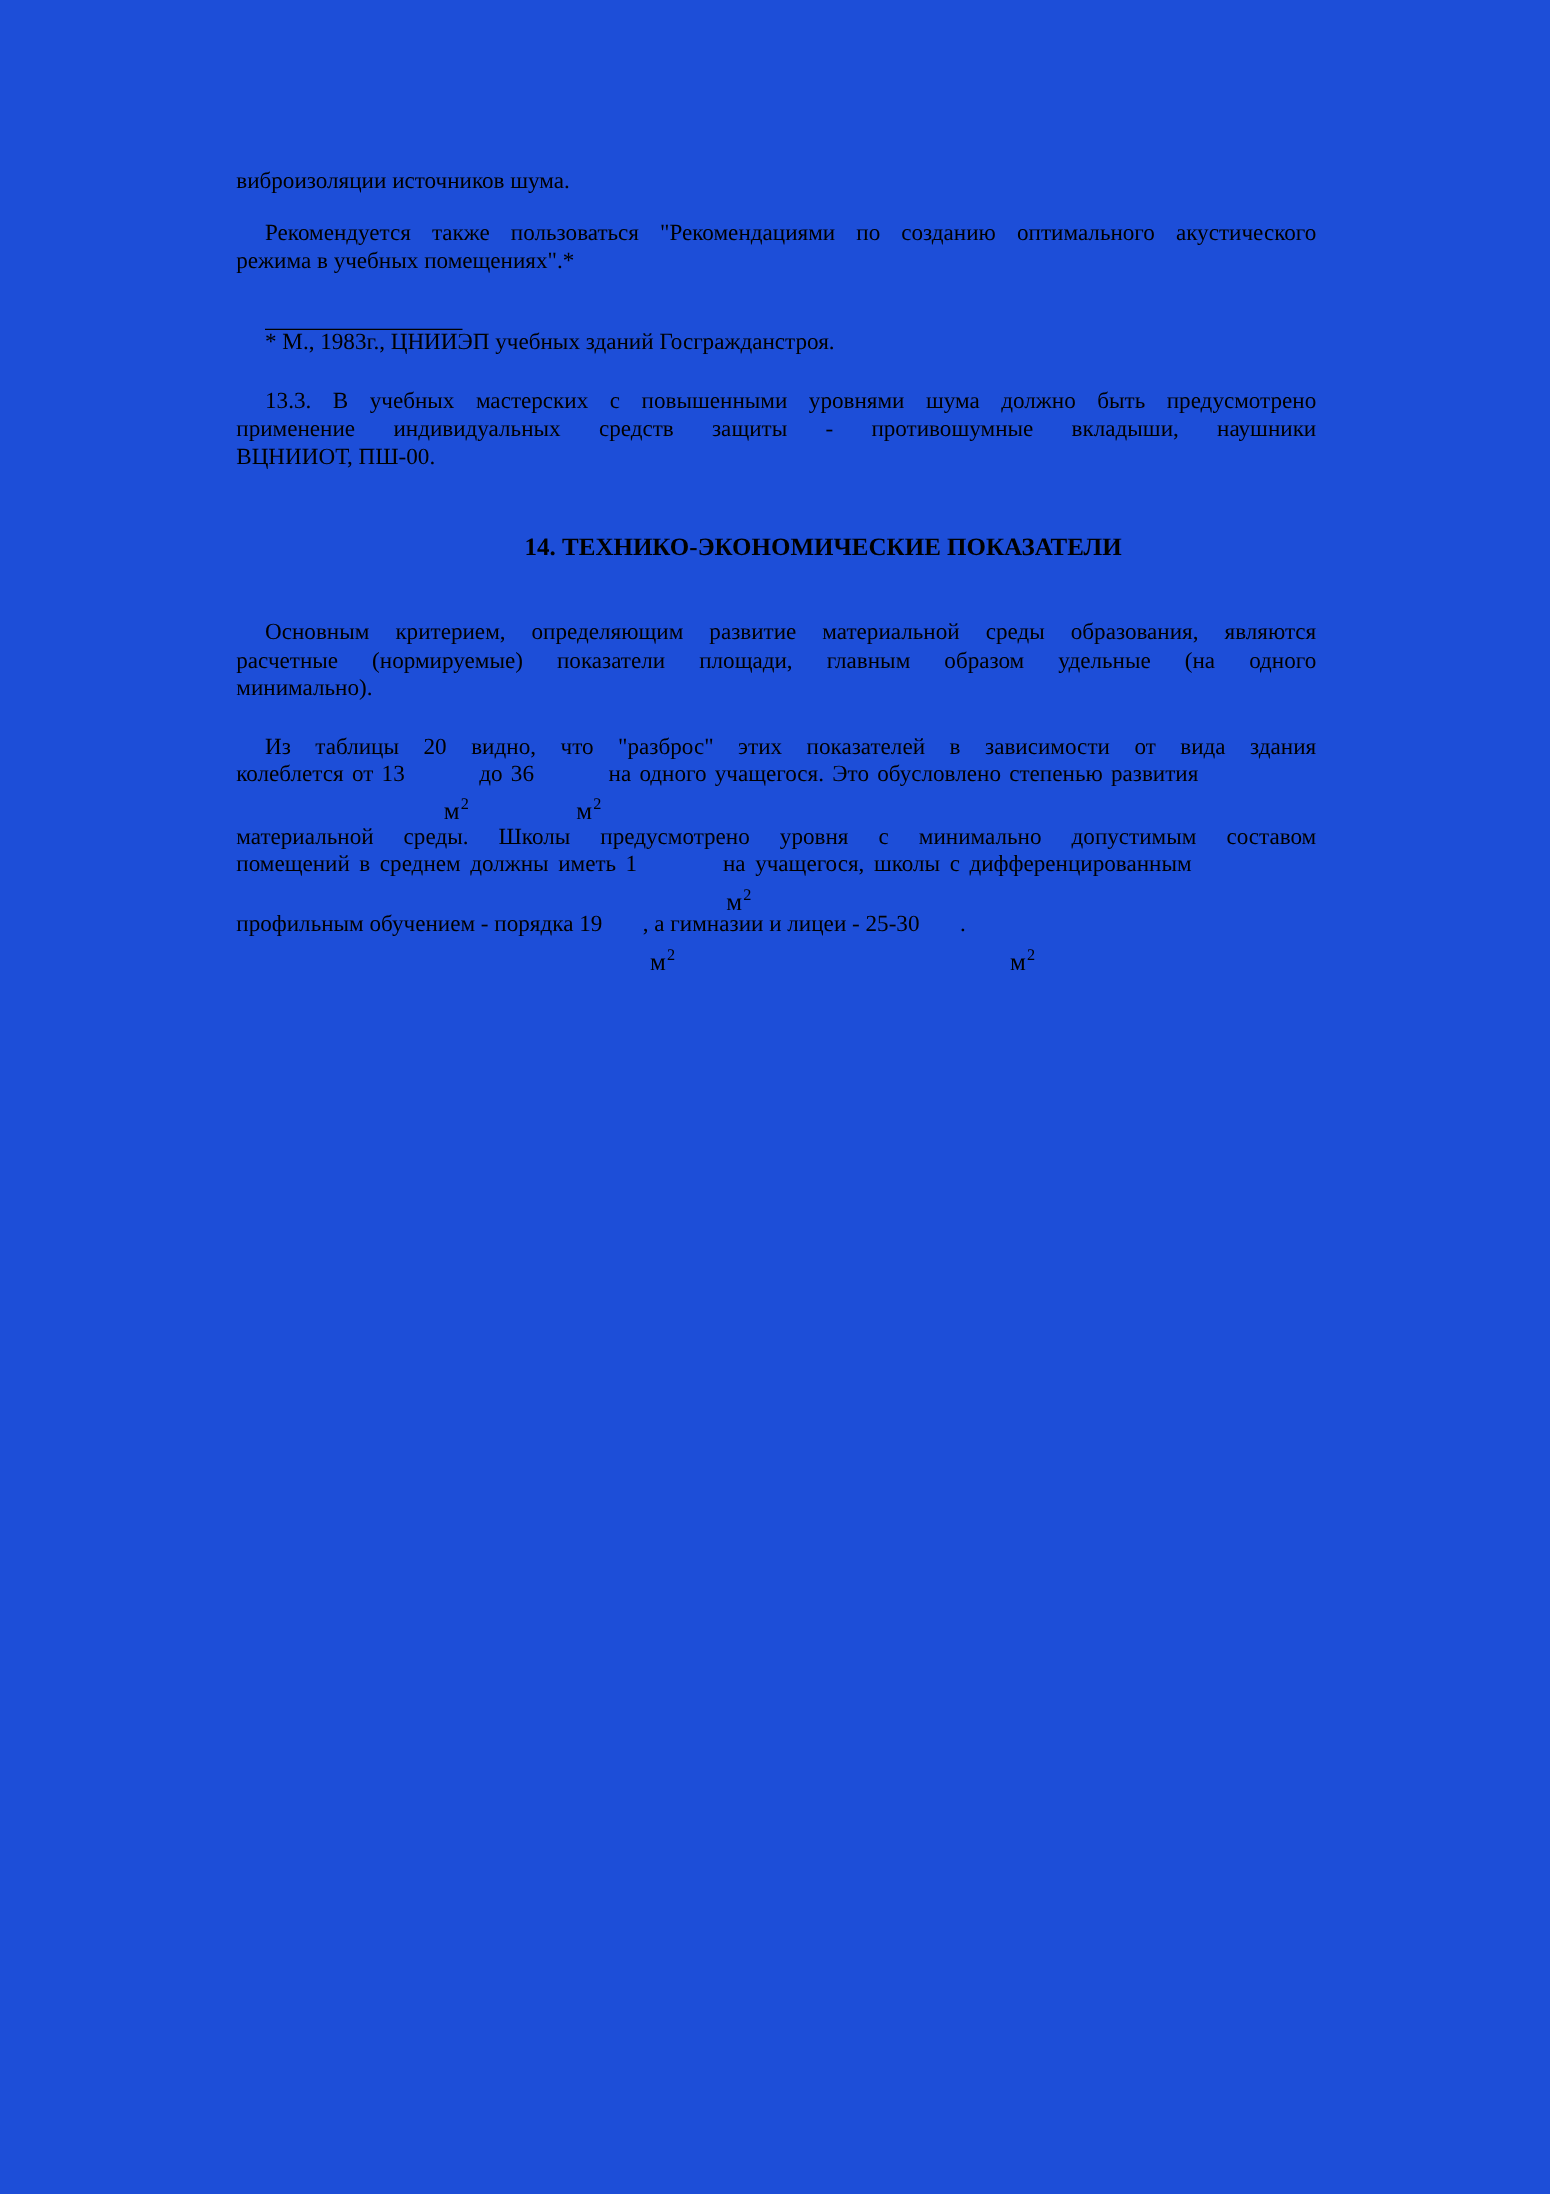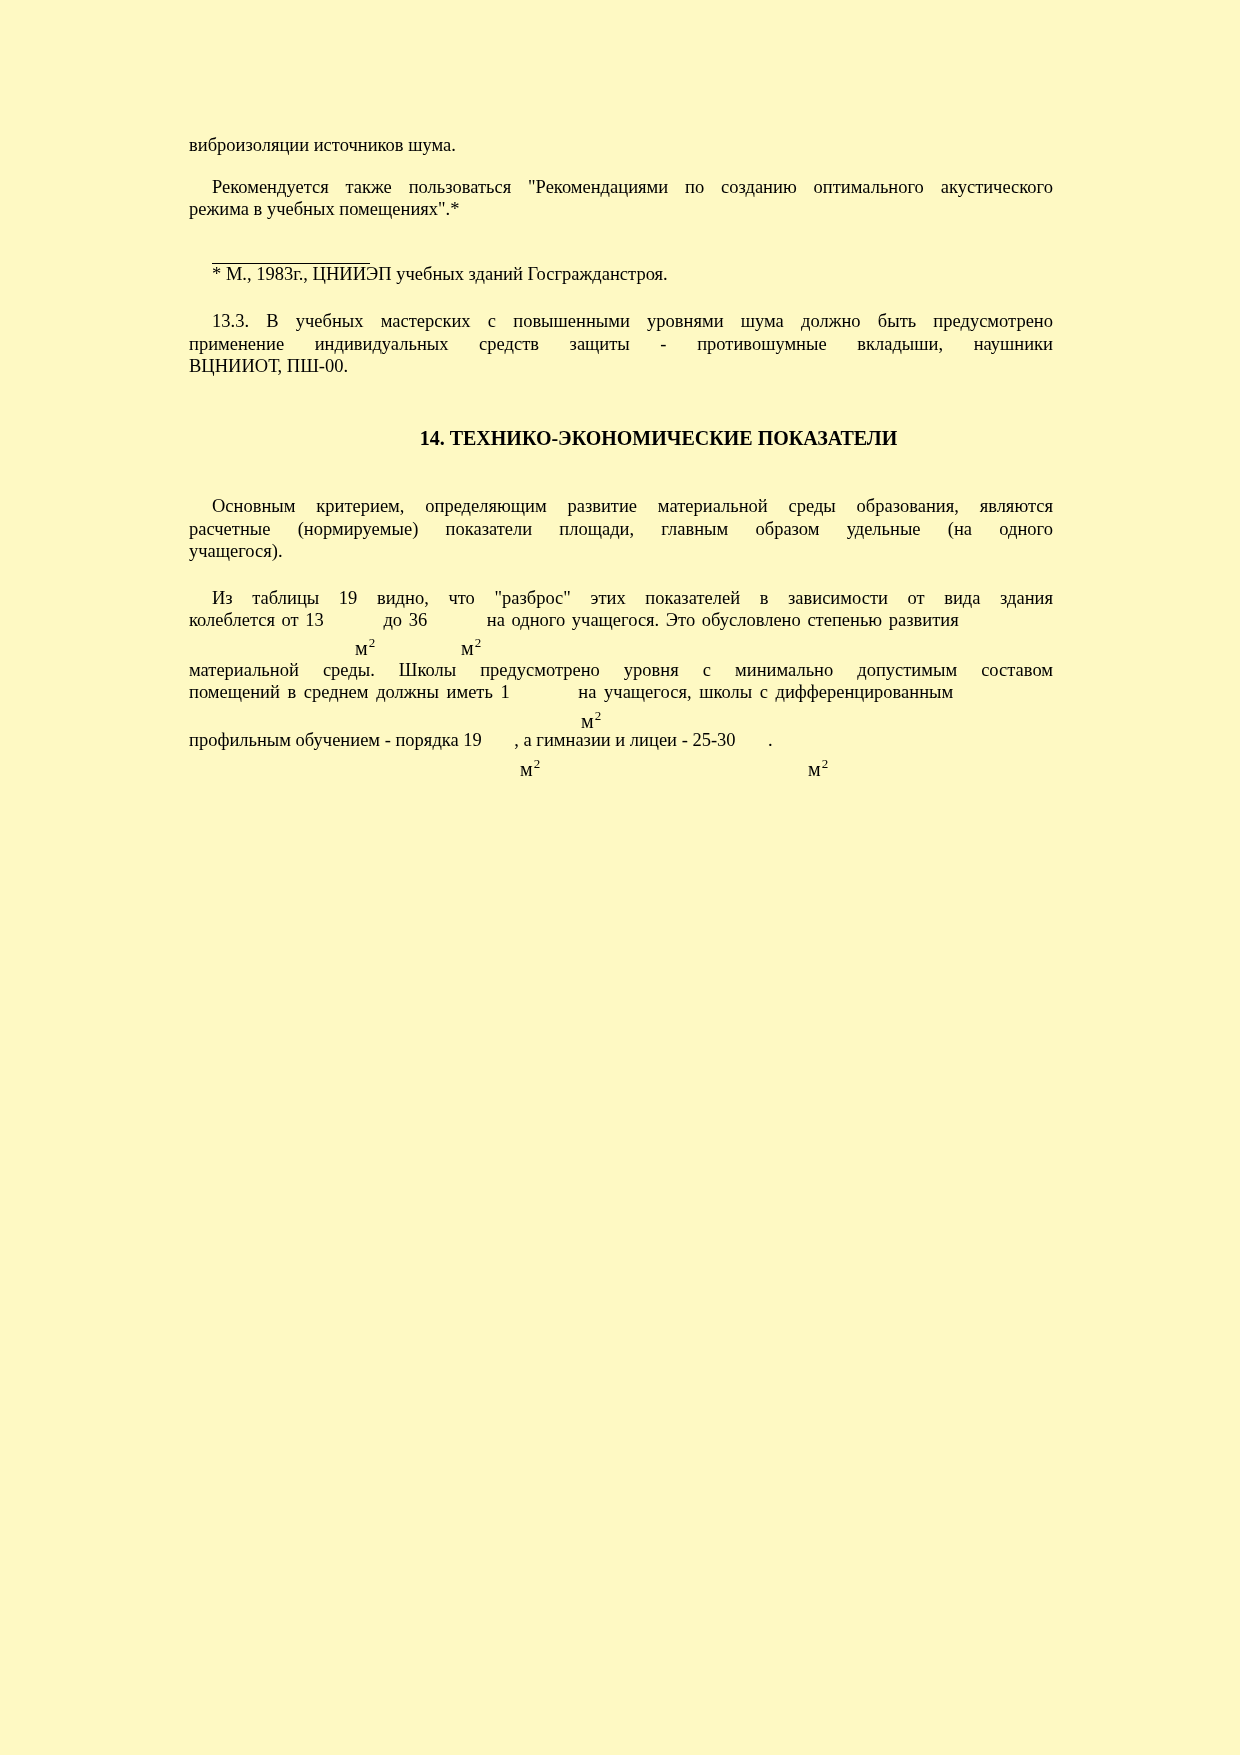--- a/index.html
+++ b/index.html
@@ -1,18 +1,18 @@
 <!DOCTYPE html>
 <html><head>
   <meta charset="utf-8">
   <style>
     html, body { margin: 0; padding: 0; background: #ffffff; }
     body { width: 1240px; height: 1755px; position: relative; overflow: hidden;
            font-family: "Liberation Serif", serif; color: #000; }
-    .page { position: absolute; left: 0; top: 0; width: 1240px; height: 1755px; background: #fef9c3; }
+    .page { position: absolute; left: 0; top: 0; width: 1240px; height: 1755px; background: #1d4ed8; }
     .line { position: absolute; left: 189px; width: 864px; font-size: 18.5px; line-height: 22px; white-space: nowrap; }
     .just { text-align: justify; text-align-last: justify; }
     .ind { padding-left: 23px; box-sizing: border-box; }
     .heading { position: absolute; left: 189px; width: 864px; text-align: center; font-weight: bold; font-size: 20px; line-height: 22px; padding-left: 75px; box-sizing: border-box; }
     .rule { position: absolute; left: 212px; top: 263px; width: 158px; height: 1px; background: #000; }
     .unit { position: absolute; font-size: 20px; line-height: 22px; white-space: nowrap; }
     .unit sup { font-size: 13px; vertical-align: 8px; margin-left: 1px; }
   </style>
 </head>
 <body>
@@ -28,23 +28,23 @@
   <div class="line ind" style="top:263px;">* М., 1983г., ЦНИИЭП учебных зданий Госгражданстроя.</div>
 
   <div class="line just ind" style="top:310px;">13.3. В учебных мастерских с повышенными уровнями шума должно быть предусмотрено</div>
   <div class="line just" style="top:333px;font-family:Liberation Serif, serif;">применение индивидуальных средств защиты - противошумные вкладыши, наушники</div>
   <div class="line" style="top:355px;">ВЦНИИОТ, ПШ-00.</div>
 
   <div class="heading" style="top:427px;">14. ТЕХНИКО-ЭКОНОМИЧЕСКИЕ ПОКАЗАТЕЛИ</div>
 
   <div class="line just" style="top:518px;">расчетные (нормируемые) показатели площади, главным образом удельные (на одного</div>
   <div class="line just ind" style="top:495px;">Основным критерием, определяющим развитие материальной среды образования, являются</div>
-  <div class="line" style="top:540px;">учащегося).</div>
+  <div class="line" style="top:540px;">минимально).</div>
 
-  <div class="line just ind" style="top:587px;">Из таблицы 19 видно, что "разброс" этих показателей в зависимости от вида здания</div>
+  <div class="line just ind" style="top:587px;">Из таблицы 20 видно, что "разброс" этих показателей в зависимости от вида здания</div>
   <div class="line" style="top:609px; white-space:pre; word-spacing:2px;">колеблется от 13         до 36         на одного учащегося. Это обусловлено степенью развития</div>
   <span class="unit" style="left:355px; top:632px;"><span>м</span><sup>2</sup></span>
   <span class="unit" style="left:461px; top:632px;"><span>м</span><sup>2</sup></span>
 
   <div class="line just" style="top:659px;">материальной среды. Школы предусмотрено уровня с минимально допустимым составом</div>
   <div class="line" style="top:681px; white-space:pre; word-spacing:3px;">помещений в среднем должны иметь 1         на учащегося, школы с дифференцированным</div>
   <span class="unit" style="left:581px; top:705px;"><span>м</span><sup>2</sup></span>
 
   <div class="line" style="top:729px; white-space:pre;">профильным обучением - порядка 19       , а гимназии и лицеи - 25-30       .</div>
   <span class="unit" style="left:520px; top:753px;"><span>м</span><sup>2</sup></span>

